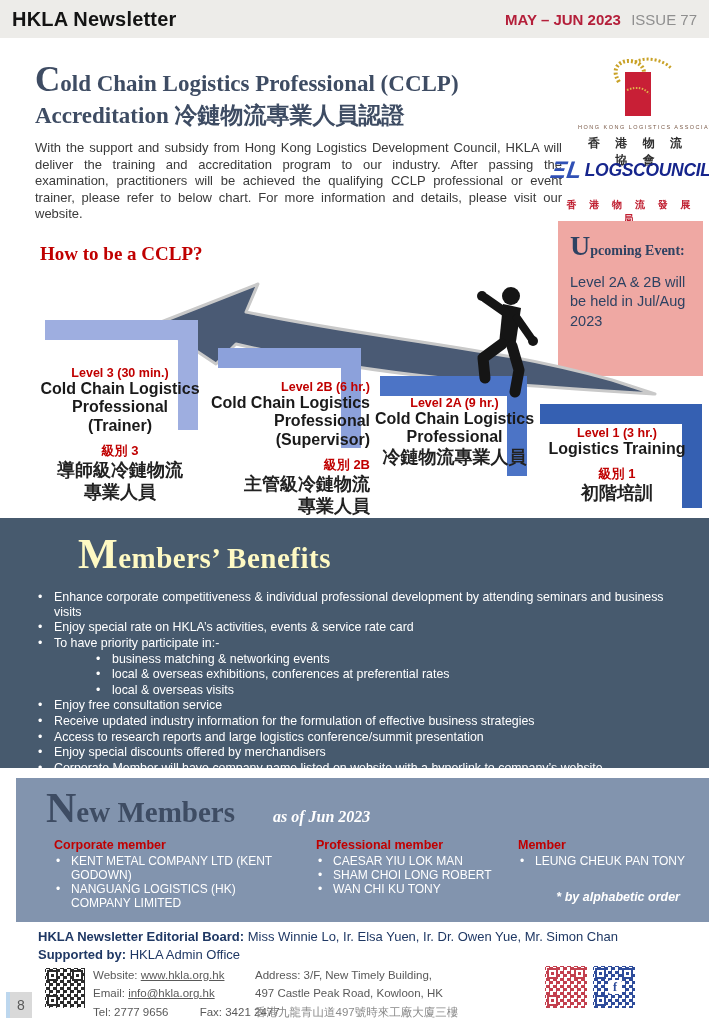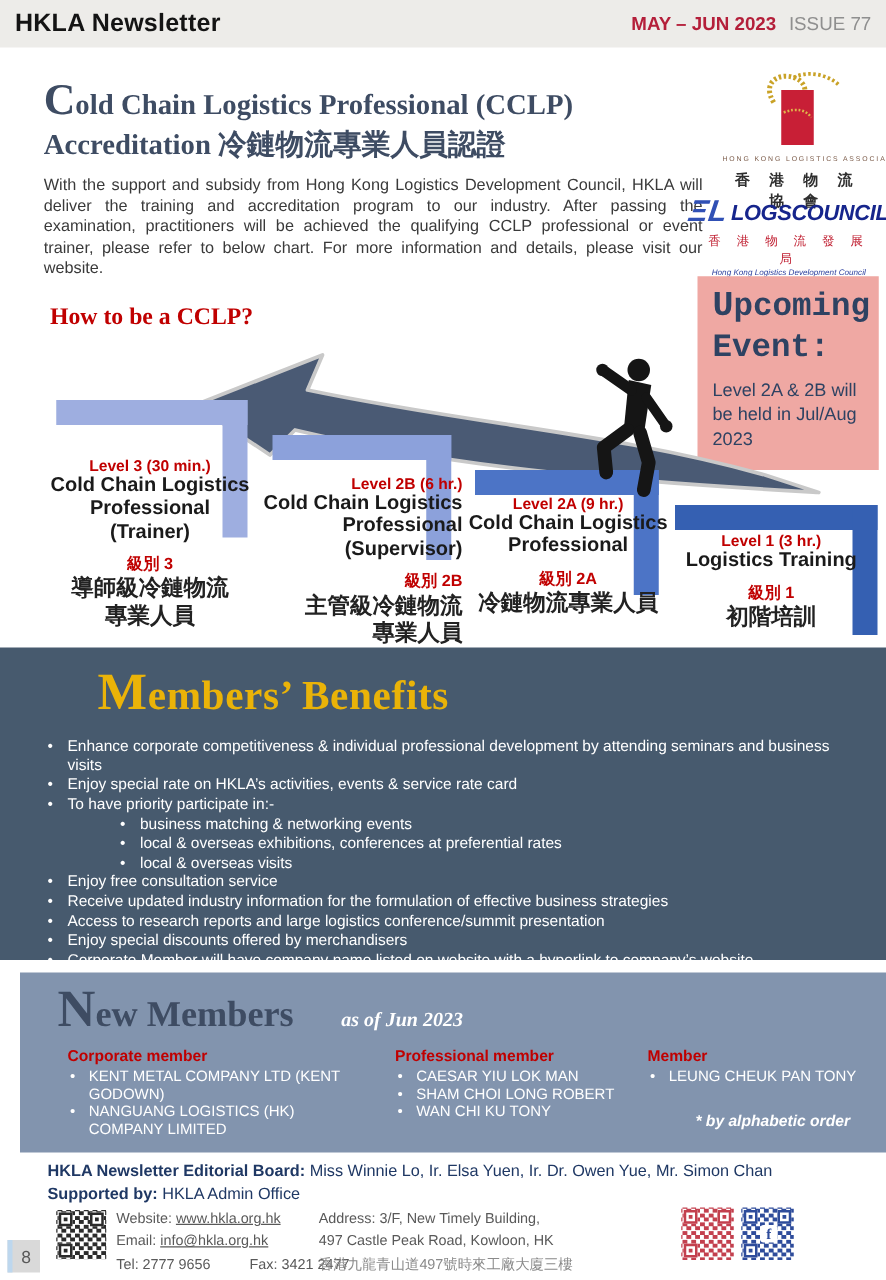--- a/index.html
+++ b/index.html
@@ -24,29 +24,29 @@
                   line-height:1.27; color:#3a3a3a; text-align:justify; }
 
   
   .hkla-logo { position:absolute; left:578px; top:56px; width:120px; text-align:center; }
   .hkla-logo .en { font-size:5.5px; letter-spacing:1.5px; color:#7a5a48; margin-top:2px; white-space:nowrap; }
   .hkla-logo .zh { font-size:12px; font-weight:bold; color:#2f2f2f; letter-spacing:6px; margin-top:5px; }
   .logs-logo { position:absolute; left:556px; top:156px; width:150px; text-align:center; }
   .logs-row { display:flex; align-items:center; justify-content:center; gap:3px; }
   .logs-el { font-style:italic; font-weight:bold; font-size:24px; color:#3050b5; transform:skewX(-8deg); }
   .logs-brand { font-style:italic; font-weight:bold; font-size:17.5px; color:#16258c; letter-spacing:-.3px; }
-  .logs-zh { font-size:10px; font-weight:normal; color:#c02032; letter-spacing:5px; margin-top:2px; }
+  .logs-zh { font-size:10px; font-weight:bold; color:#c02032; letter-spacing:5px; margin-top:14px; }
   .logs-en { font-size:6.5px; font-style:italic; color:#2b3f9e; margin-top:1px; }
 
   
   .howto { position:absolute; left:40px; top:243px; font-family:"Liberation Serif", serif;
            font-weight:bold; font-size:19px; color:#c00000; }
   .upcoming { position:absolute; left:558px; top:221px; width:145px; height:155px;
               background:#efa8a3; padding:8px 12px; }
-  .upcoming h3 { font-family:Liberation Mono, monospace; font-weight:bold; font-size:26px;
+  .upcoming h3 { font-family:Liberation Serif, serif; font-weight:bold; font-size:14px;
                  line-height:1.2; color:#2e4262; }
   .upcoming h3::first-letter { font-size:28px; }
   .upcoming p { margin-top:10px; font-size:14.5px; line-height:1.35; color:#2e4262; }
 
   
   .stairs { position:absolute; left:0; top:280px; width:709px; height:238px; }
   .bar { position:absolute; }
   .s3  { background:#9eaee0; }
   .s2b { background:#8ca1db; }
   .s2a { background:#4c74c6; }
@@ -68,21 +68,21 @@
   .lv2a { left:372px; top:116px; width:165px; }
   .lv1  { left:532px; top:146px; width:170px; }
   .lv-title { color:#c00000; font-weight:bold; font-size:12.5px; }
   .lv-desc  { color:#1a1a1a; font-weight:bold; font-size:16px; line-height:1.15; }
   .lv-zh-label { color:#c00000; font-weight:bold; font-size:13px; margin-top:7px; }
   .lv-zh { color:#222; font-weight:600; font-size:18px; line-height:1.2; }
 
   
   .benefits { position:absolute; left:0; top:518px; width:709px; height:250px; background:#475a6e; }
   .benefits h2 { margin:12px 0 0 78px; font-family:"Liberation Serif", serif; font-weight:bold;
-                 font-size:33px; color:#eab308; letter-spacing:.5px; }
+                 font-size:29px; color:#fef9c3; letter-spacing:.5px; }
   .benefits h2::first-letter { font-size:42px; }
   .benefits ul { margin:12px 0 0 38px; width:655px; list-style:none; color:#fff;
                  font-size:12.4px; line-height:1.18; }
   .benefits li { padding-left:16px; position:relative; margin-bottom:1px; }
   .benefits li::before { content:"•"; position:absolute; left:0; }
   .benefits li.sub { margin-left:58px; }
 
   
   .newmem { position:absolute; left:16px; top:778px; width:709px; height:144px; background:#8294ae; }
   .newmem-head { display:flex; align-items:baseline; margin:6px 0 0 30px; }
@@ -218,21 +218,20 @@
       <div class="lv-desc">(Supervisor)</div>
       <div class="lv-zh-label">級別 2B</div>
       <div class="lv-zh">主管級冷鏈物流</div>
       <div class="lv-zh">專業人員</div>
     </div>
 
     <div class="lv lv2a">
       <div class="lv-title">Level 2A (9 hr.)</div>
       <div class="lv-desc">Cold Chain Logistics</div>
       <div class="lv-desc">Professional</div>
-      <div class="lv-zh-label">級別 2A</div>
       <div class="lv-zh">冷鏈物流專業人員</div>
     </div>
 
     <div class="lv lv1">
       <div class="lv-title">Level 1 (3 hr.)</div>
       <div class="lv-desc">Logistics Training</div>
       <div class="lv-zh-label">級別 1</div>
       <div class="lv-zh">初階培訓</div>
     </div>
   </div>

